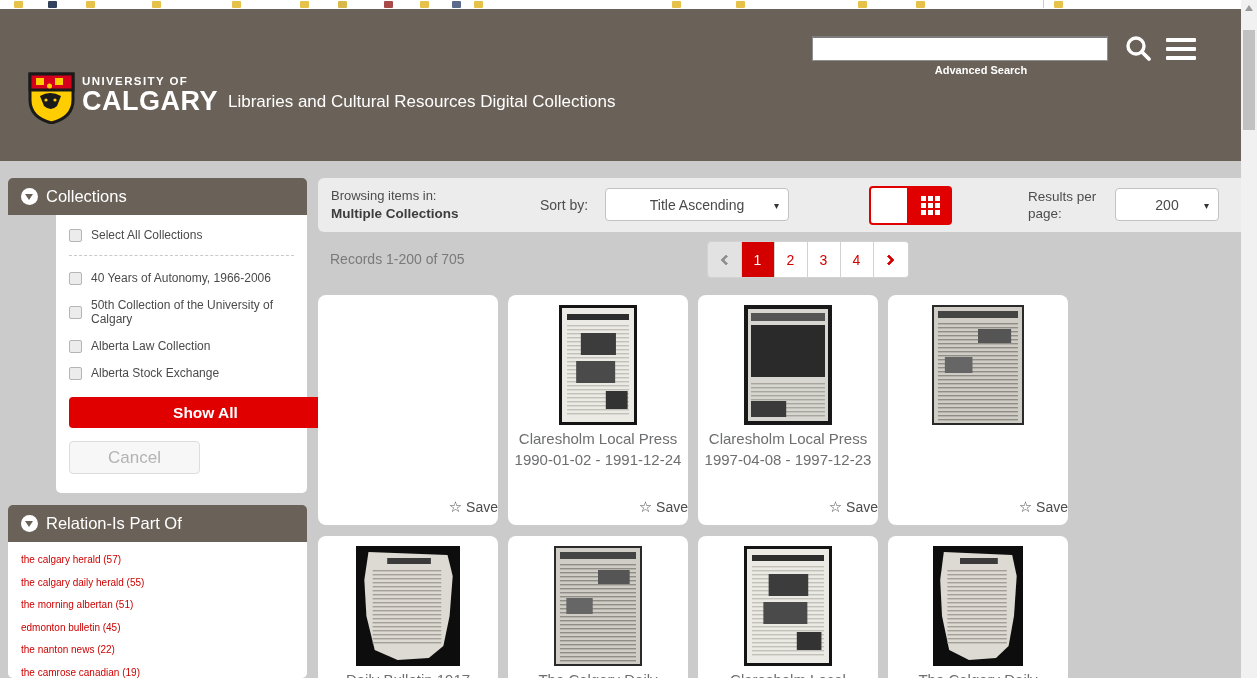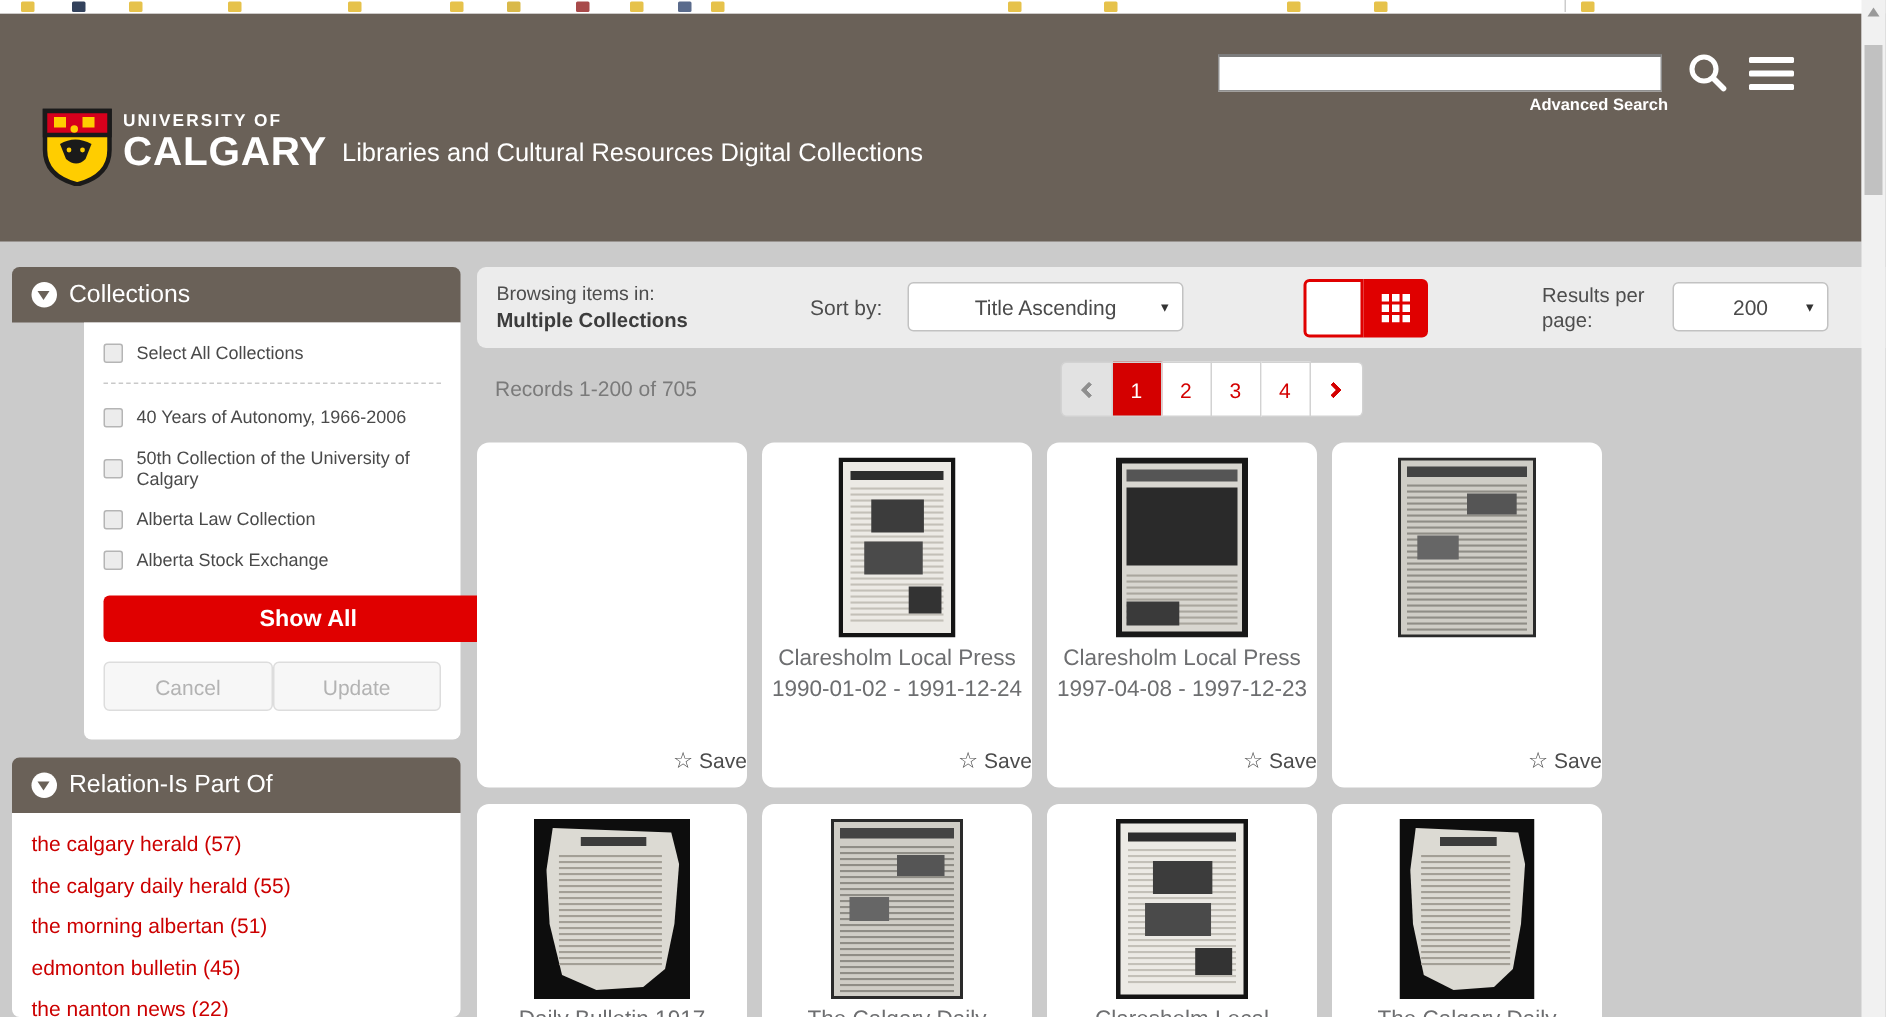--- a/index.html
+++ b/index.html
@@ -15,21 +15,21 @@
   
   #header { position:absolute; left:0; top:9px; width:1241px; height:152px; background:#6a6158; }
   #crest { position:absolute; left:28px; top:63px; }
   #wordmark { position:absolute; left:82px; top:66px; color:#fff; }
   #wm1 { font-size:11.5px; font-weight:bold; letter-spacing:1.4px; }
   #wm2 { font-size:27px; font-weight:bold; letter-spacing:.5px; margin-top:1px; line-height:27px; }
   #site-title { position:absolute; left:228px; top:83px; color:#fff; font-size:17px; }
   #search-box { position:absolute; left:812px; top:27px; width:296px; height:25px; background:#fff;
     border:1px solid #8f8f8f; border-top:2px solid #7c7c7c; }
   #search-box input { width:100%; height:100%; border:none; outline:none; font-size:13px; padding:0 6px; background:transparent; }
-  #adv-search { position:absolute; left:816px; top:55px; width:296px; text-align:right; color:#fff; font-size:11px; font-weight:bold; cursor:pointer; }
+  #adv-search { position:absolute; left:833px; top:55px; width:296px; text-align:center; color:#fff; font-size:11px; font-weight:bold; cursor:pointer; }
   #search-icon { position:absolute; left:1124px; top:25px; }
   #menu-icon { position:absolute; left:1166px; top:29px; width:30px; height:22px; display:flex; flex-direction:column; justify-content:space-between; cursor:pointer; }
   #menu-icon span { display:block; height:4px; background:#fff; border-radius:1px; }
 
   
   #scrollbar { position:absolute; right:0; top:0; width:16px; height:678px; background:#f1f1f1; z-index:6; }
   #sb-up { position:absolute; top:5px; left:4px; width:0; height:0; border-left:4px solid transparent; border-right:4px solid transparent; border-bottom:6px solid #9a9a9a; }
   #sb-thumb { position:absolute; top:30px; left:2px; width:12px; height:100px; background:#c1c1c1; }
 
   
@@ -38,24 +38,24 @@
   .ph-icon { width:17px; height:17px; border-radius:50%; background:#fff; margin-right:8px; position:relative; flex:none; }
   .ph-icon:after { content:""; position:absolute; left:4px; top:6px; border-left:4.5px solid transparent; border-right:4.5px solid transparent; border-top:6px solid #6a6158; }
   .panel-body { background:#fff; border-radius:0 0 5px 5px; }
   #collections-body { padding:13px 13px 10px 13px; height:278px;margin-left:48px; }
   .crow { display:flex; align-items:center; cursor:pointer; margin-bottom:13px; }
   .cb { width:13px; height:13px; background:#ececec; border:1px solid #b5b5b5; border-radius:2px; margin-right:9px; flex:none; }
   .clabel { font-size:12px; color:#4a4a4a; }
   .dash-sep { border-top:1px dashed #c9c9c9; margin:2px 0 15px 0; }
   #show-all { display:block; width:273px; height:31px; margin:17px 0 0 0; background:#e00000; border:none; border-radius:4px; color:#fff; font-size:15.5px; font-weight:bold; font-family:inherit; cursor:pointer; }
   #cu-row { display:flex; justify-content:space-between; margin-top:13px; }
-  .ghost-btn { width:131px; height:33px; background:#f7f7f7; border:1px solid #ddd; border-radius:4px; color:#b3b3b3; font-size:14px; font-family:inherit; cursor:pointer; }
+  .ghost-btn { width:131px; height:33px; background:#f7f7f7; border:1px solid #ddd; border-radius:4px; color:#b3b3b3; font-size:17px; font-family:inherit; cursor:pointer; }
   #relation-panel { margin-top:12px; }
   #relation-body { padding:12px 13px; height:136px; }
-  .rlink { display:block; color:#cc0000; font-size:14px; margin-bottom:11.5px; cursor:pointer; text-decoration:none; }
+  .rlink { display:block; color:#cc0000; font-size:10px; margin-bottom:11.5px; cursor:pointer; text-decoration:none; }
 
   
   #content { position:absolute; left:318px; top:178px; width:979px; }
   #toolbar { position:relative; height:54px; background:#ececec; border-radius:6px; }
   #browsing { position:absolute; left:13px; top:9px; font-size:13px; color:#4d4d4d; line-height:18px; }
   #browsing b { color:#3c3c3c; font-size:13.5px; }
   #sort-label { position:absolute; left:222px; top:19px; font-size:14px; color:#4d4d4d; }
   .fake-select { position:absolute; top:10px; height:33px; background:#fff; border:1px solid #c2c2c2; border-radius:4px; display:flex; align-items:center; justify-content:center; font-size:14px; color:#4a4a4a; cursor:pointer; }
   #sort-select { left:287px; width:184px; }
   #rpp-select { left:797px; width:104px; }
@@ -164,21 +164,20 @@
               <span class="clabel">Alberta Law Collection</span>
             </div>
             <div class="crow">
               <span class="cb"></span>
               <span class="clabel">Alberta Stock Exchange</span>
             </div>
           </div>
         <button id="show-all">Show All</button>
         <div id="cu-row">
           <button class="ghost-btn">Cancel</button>
-          <button class="ghost-btn">Update</button>
         </div>
       </div>
     </div>
     <div id="relation-panel">
       <div class="panel-header">
         <span class="ph-icon"></span>
         <span>Relation-Is Part Of</span>
       </div>
       <div class="panel-body" id="relation-body">
           <a class="rlink">the calgary herald (57)</a>

